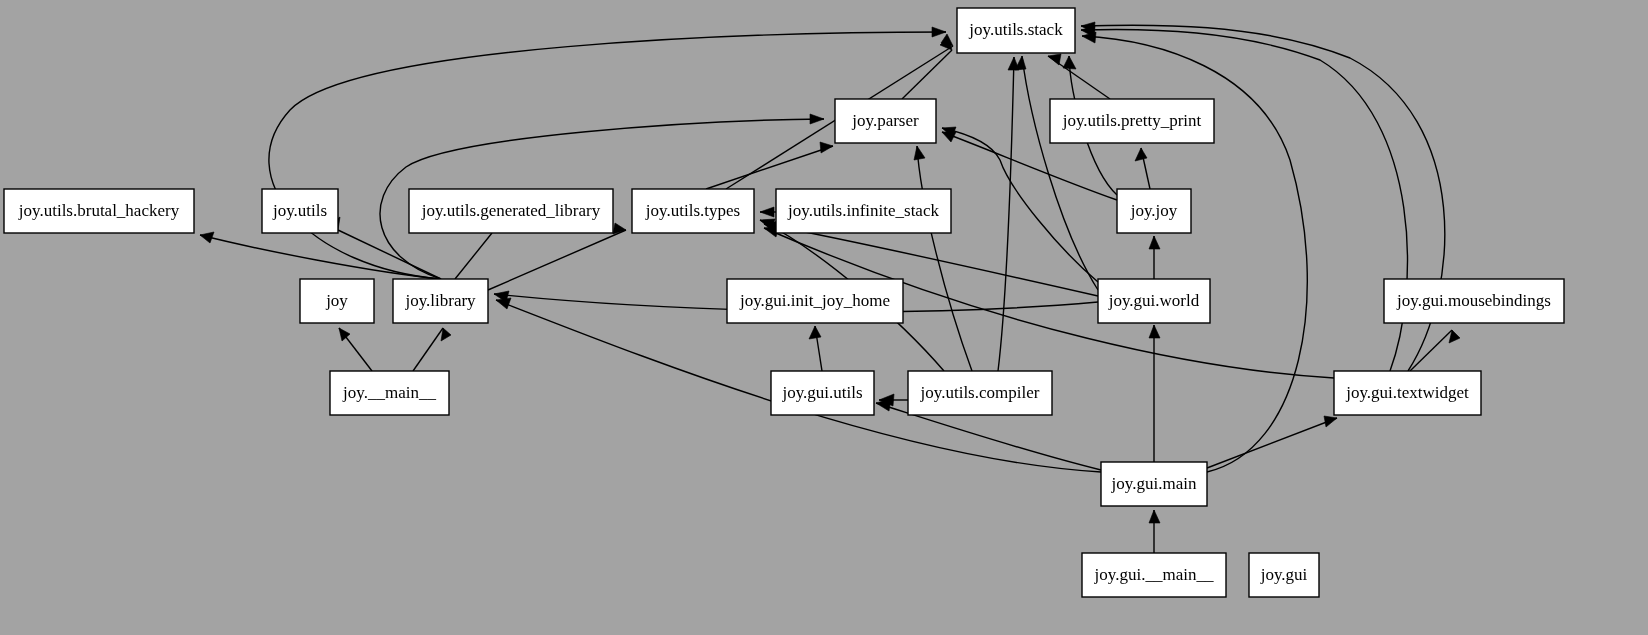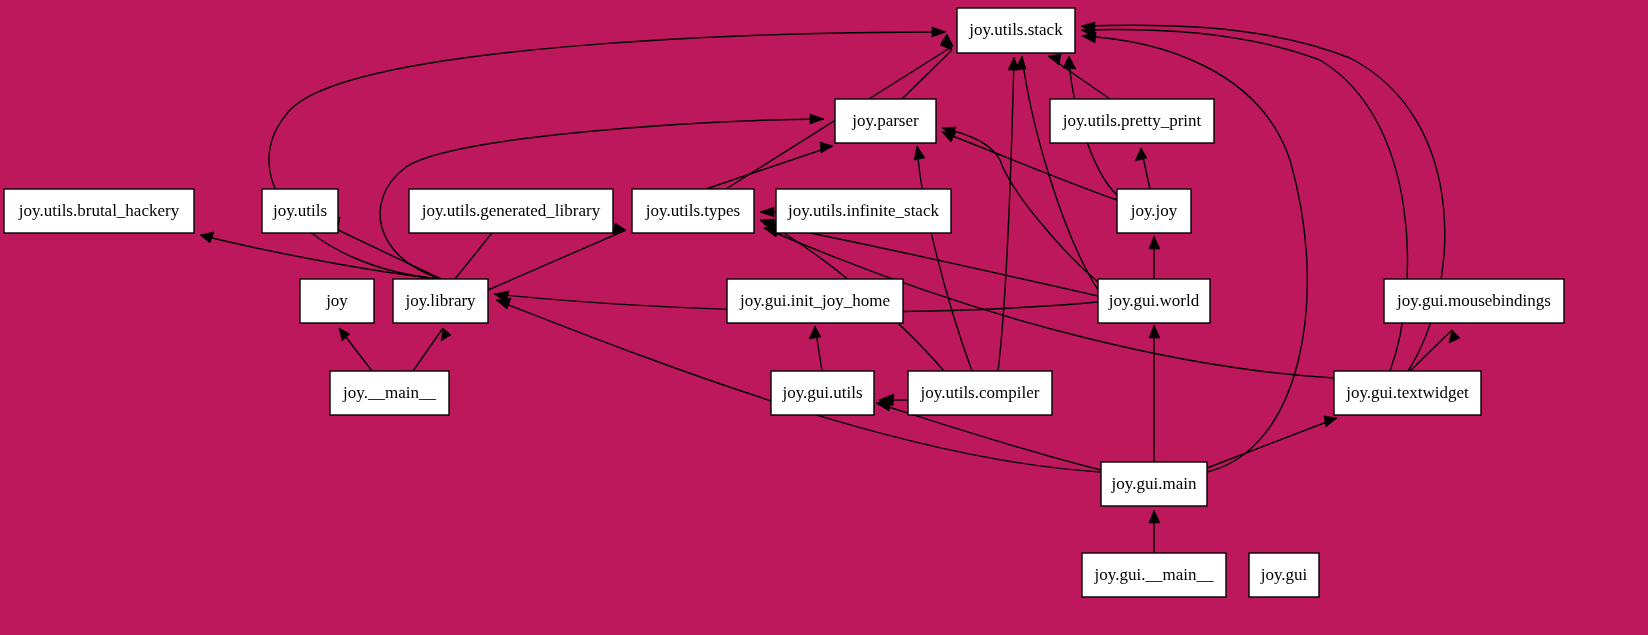--- a/index.html
+++ b/index.html
@@ -4,21 +4,21 @@
 <style>
   html, body {
     margin: 0;
     padding: 0;
     background: #ffffff;
   }
   #graph-root {
     position: relative;
     width: 1648px;
     height: 635px;
-    background: #be185d;
+    background: #a3a3a3;
     overflow: hidden;
     font-family: "Liberation Serif", "DejaVu Serif", serif;
   }
   svg#graph-svg {
     position: absolute;
     left: 0;
     top: 0;
     width: 1648px;
     height: 635px;
     display: block;

